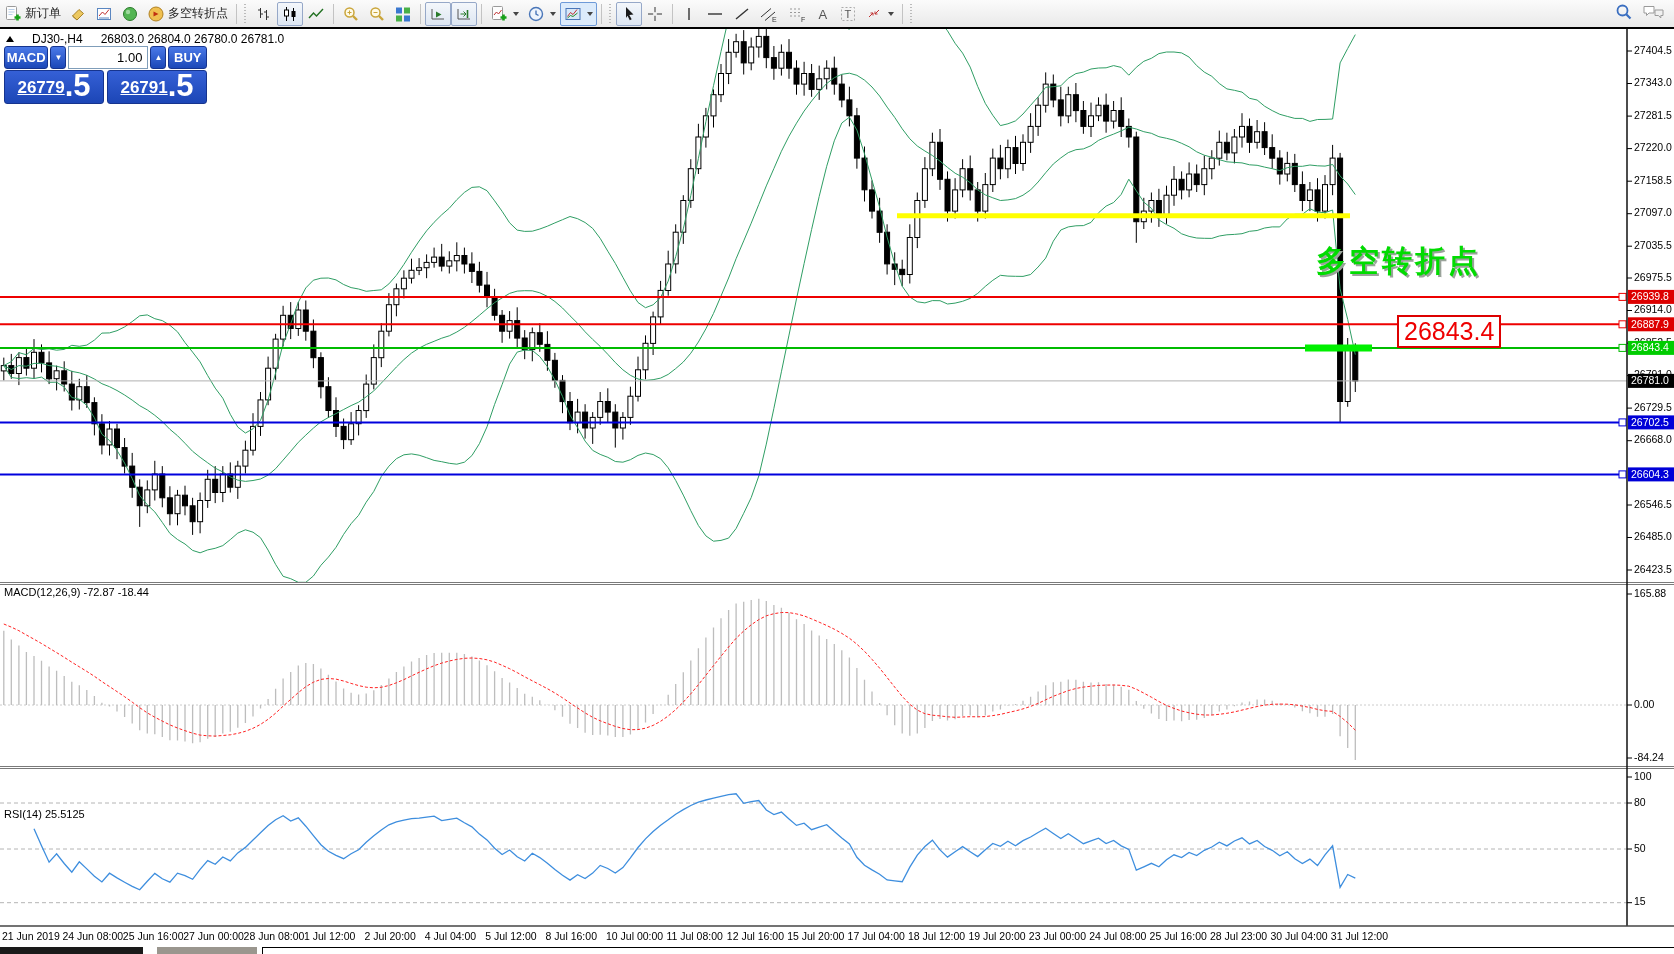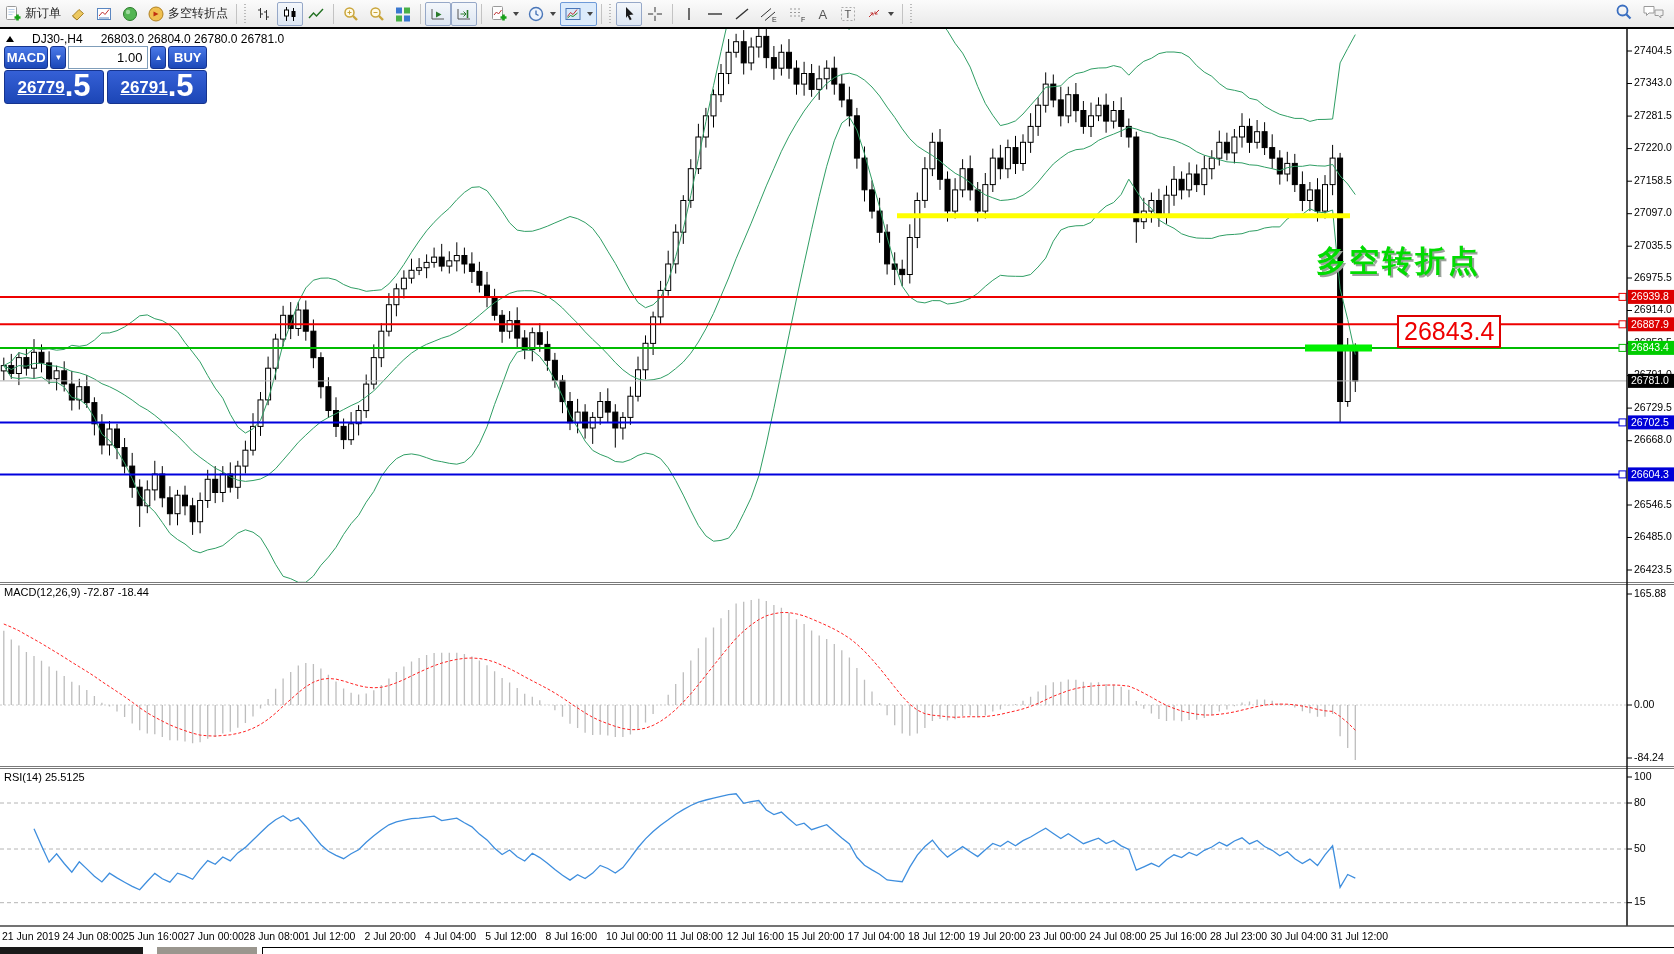--- a/index.html
+++ b/index.html
@@ -32,21 +32,21 @@
     border-radius:3px; font-size:13px; font-weight:bold; display:flex; align-items:center; justify-content:center; }
   #sell-btn { width:53px; } #buy-btn { width:46px; }
   .spin { width:19px; font-size:8px; }
   #vol-input { width:80px; text-align:right; font-size:13px; border:1px solid #7f9db9; padding-right:5px; color:#000; }
   #tp-row2 { display:flex; gap:3px; margin-top:1px; height:34px; }
   .px-box { flex:1; background:linear-gradient(#3560d6,#1c46b6); border:1px solid #16348e; border-radius:3px;
     color:#fff; display:flex; align-items:flex-end; justify-content:center; padding-bottom:2px; }
   .px-main { font-size:17px; font-weight:bold; line-height:26px;text-decoration:underline; }
   .px-frac { font-size:31px; font-weight:bold; line-height:31px; }
   #macd-label, #rsi-label { font-size:11px; color:#000; left:4px; }
-  #macd-label { top:586px; } #rsi-label { top:771px;text-align:right; }
+  #macd-label { top:586px; } #rsi-label { top:808px;text-align:right; }
   #turn-note { left:1316px; top:241px; font-size:30px; font-weight:bold; color:#00dc00;
     letter-spacing:3px; text-shadow:2px 2px 0 #9aa39a; white-space:nowrap; }
   #price-callout { left:1397px; top:315px; background:#fff; border:2px solid #dd0000; color:#ee0000;
     font-size:25px; padding:0 5px; line-height:29px; }
   
   .bstrip { position:absolute; top:947px; height:7px; z-index:3; }
   #bs-black { left:0; width:143px; background:#1a1a1a; }
   #bs-gray { left:157px; width:100px; background:#9a968e; }
   #bs-white { left:262px; width:1412px; background:#fff; border-top:1px solid #000; border-left:1px solid #000; }
   .ic { display:block; }

